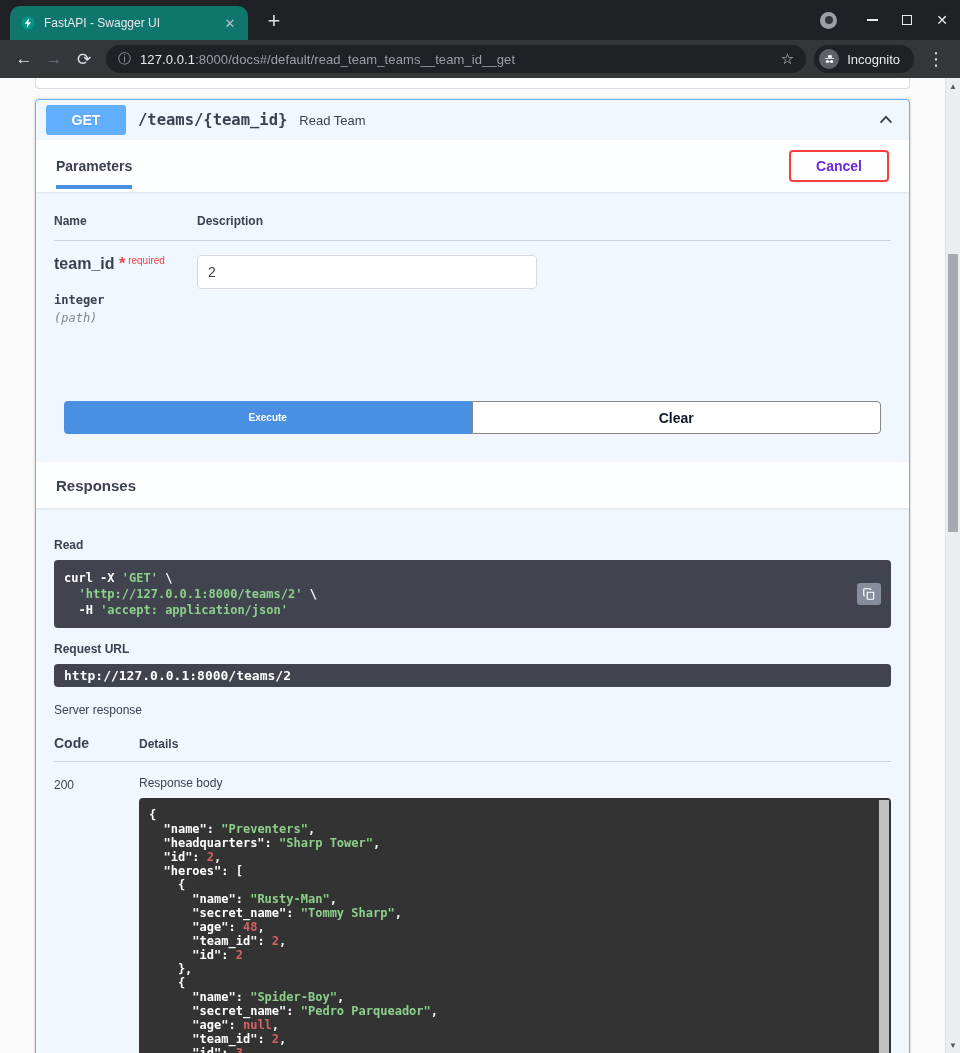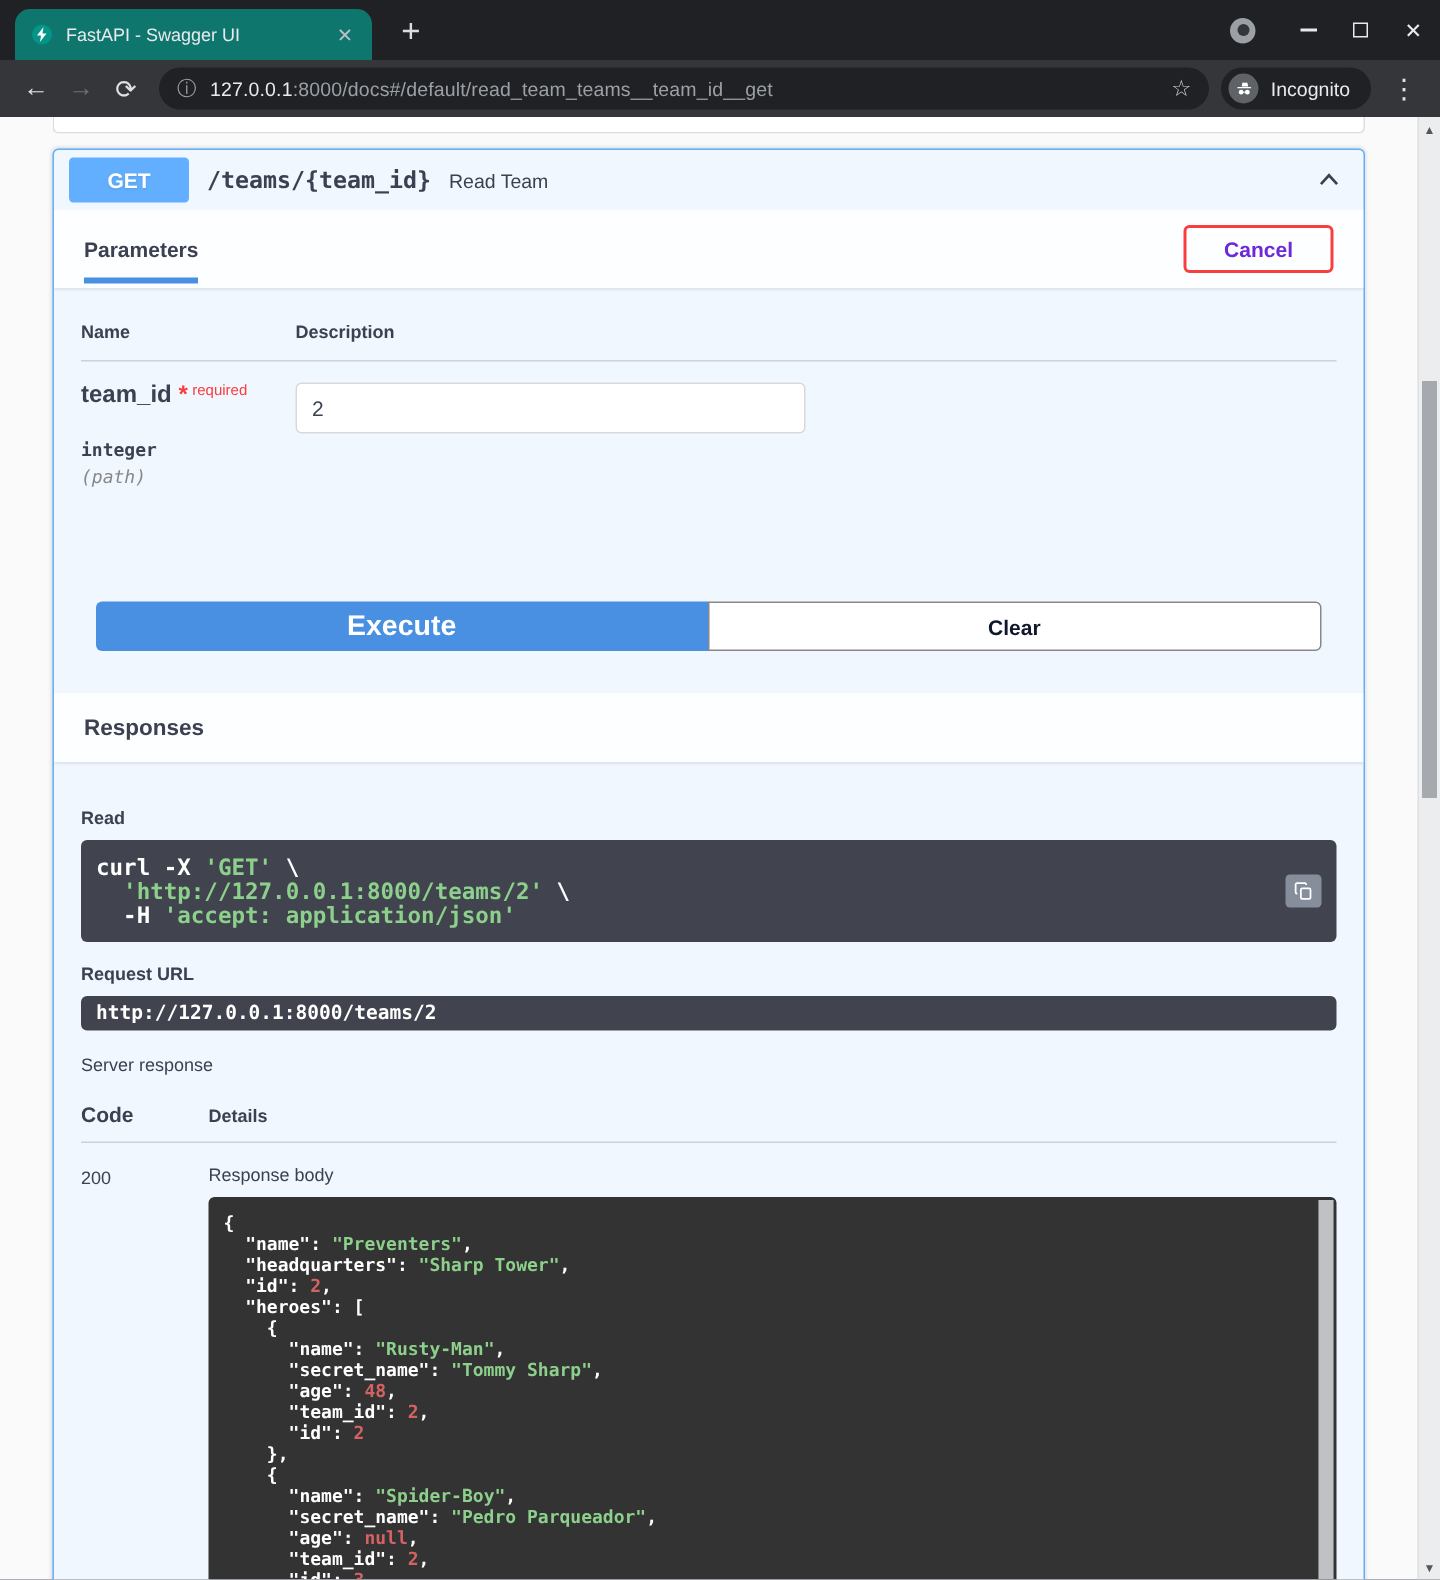--- a/index.html
+++ b/index.html
@@ -69,33 +69,33 @@
   .pname { font-size:16px; font-weight:700; color:#3b4151; }
   .red { color:#f93e3e; }
   .req { color:#f93e3e; font-size:10px; margin-left:3px; font-weight:400; position:relative; top:-5px; }
   .ptype { font-family:"DejaVu Sans Mono",monospace; font-size:12px; font-weight:700; color:#3b4151; margin-top:20px; }
   .pin { font-family:"DejaVu Sans Mono",monospace; font-size:12px; font-style:italic; color:#888; margin-top:4px; }
   .pinput { width:340px; height:34px; border:1px solid #d9d9d9; border-radius:4px; background:#fff;
             padding:8px 10px; font-size:14px; color:#3b4151; font-family:inherit; }
 
   .exec-row { display:flex; margin:0 28px 28px; }
   .btn-exec { flex:1; height:33px; background:#4990e2; border:none; border-radius:4px 0 0 4px; color:#fff;
-              font-weight:700; font-size:19px; font-family:inherit; }
+              font-weight:700; font-size:10px; font-family:inherit; }
   .btn-clear { flex:1; height:33px; background:#fff; border:1px solid #888; border-radius:0 4px 4px 0;
                color:#0f172a; font-weight:700; font-size:14px; font-family:inherit; }
 
   .resp-title { font-size:15px; font-weight:700; color:#3b4151; }
   .resp-inner { padding:30px 18px 18px; }
   .lbl { font-size:12px; color:#3b4151; }
   .bold { font-weight:700; }
   .mt { margin-top:14px; }
   .mt2 { margin-top:16px; }
 
   .codeblock { background:#41444e; border-radius:4px; color:#fff; font-family:"DejaVu Sans Mono",monospace; }
-  .curlblock { margin-top:8px; padding:10px; position:relative; font-size:15px; font-weight:600; line-height:16px; }
+  .curlblock { margin-top:8px; padding:10px; position:relative; font-size:12px; font-weight:600; line-height:16px; }
   .copybtn { position:absolute; right:10px; top:50%; transform:translateY(-50%); width:24px; height:22px;
              background:#878e9b; border-radius:3px; display:flex; align-items:center; justify-content:center; }
   .urlblock { margin-top:8px; padding:4px 10px; font-size:13px; font-weight:600; }
 
   .rhead { display:flex; margin-top:18px; border-bottom:1px solid rgba(59,65,81,.2); padding-bottom:10px;
            align-items:baseline; }
   .col-code { width:85px; flex:0 0 auto; }
   .code-h { font-size:14px; font-weight:700; color:#3b4151; }
   .rrow { display:flex; padding-top:14px; }
   .status { font-size:12px; color:#3b4151; padding-top:2px; }

